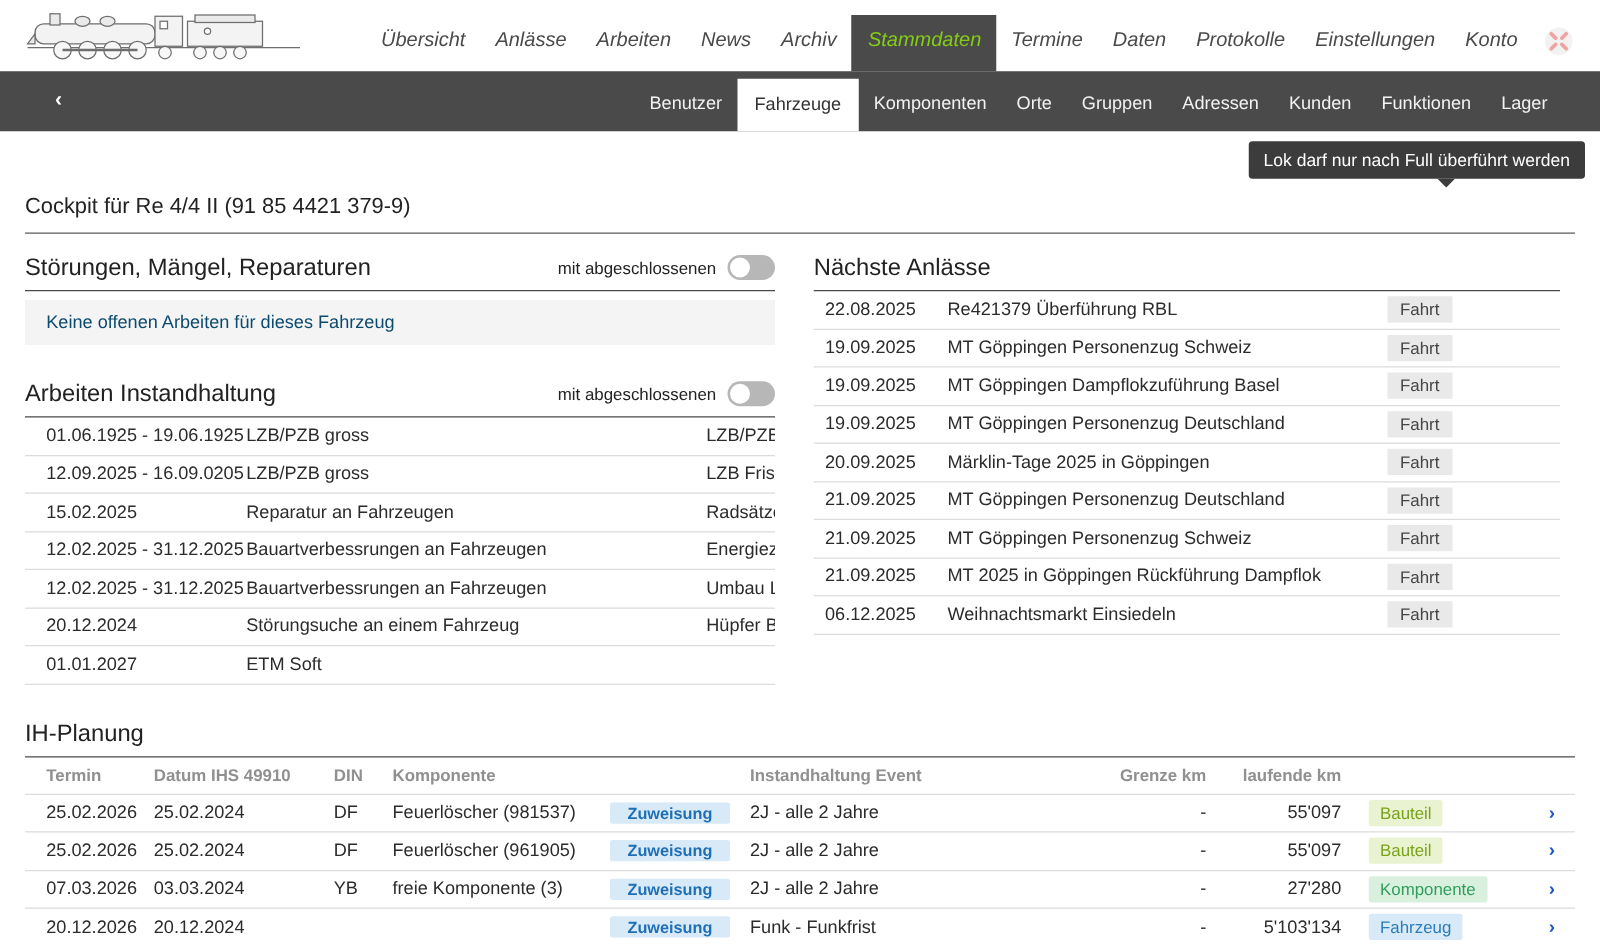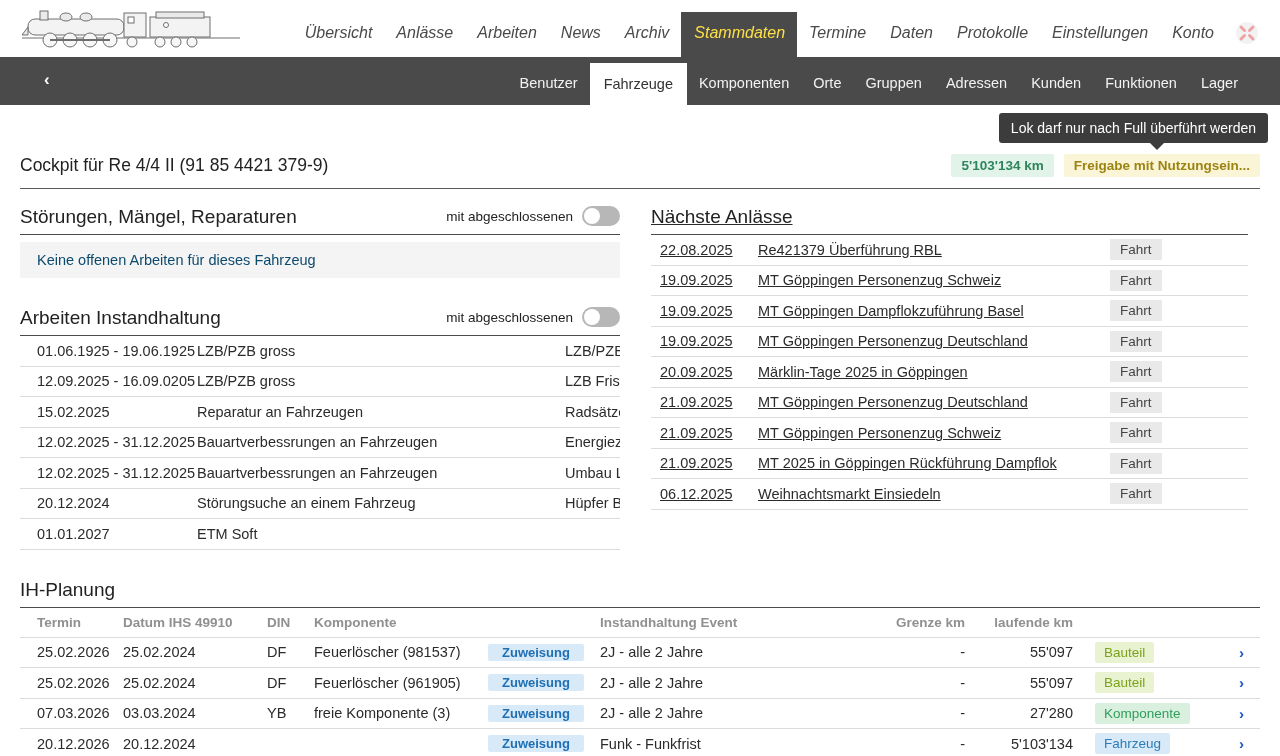--- a/index.html
+++ b/index.html
@@ -4,21 +4,21 @@
 <style>
   * { margin:0; padding:0; box-sizing:border-box; }
   html,body { width:1280px; height:756px; overflow:hidden; background:#fff;
               font-family:"Liberation Sans", sans-serif; color:#2b2b2b; }
 
   
   .top-header { height:57px; background:#fff; display:flex; align-items:flex-end; position:relative; }
   .logo { position:absolute; left:20px; top:7px; width:222px; height:43px; }
   .main-nav { margin-left:auto; display:flex; align-items:flex-end; height:57px; padding-right:14px; }
   .main-nav .nav-item { padding:12px 12px 15px; font-size:16px; color:#4a4a4a; cursor:pointer; white-space:nowrap;font-style:italic; }
-  .main-nav .nav-item.active { background:#4a4a4a; color:#fde047;padding-left:13px; }
+  .main-nav .nav-item.active { background:#4a4a4a; color:#84cc16;padding-left:13px; }
   .fs-icon { width:26px; height:26px; margin:0 6px 11px 8px; cursor:pointer; }
 
   
   .subnav { height:48px; background:#4a4a4a; display:flex; align-items:flex-end; position:relative; }
   .back-btn { position:absolute; left:36px; top:13px; color:#fff; font-size:17px; font-weight:bold; cursor:pointer; padding:0 8px; }
   .subnav-items { margin-left:auto; display:flex; align-items:flex-end; padding-right:30px; }
   .subnav .nav-item { padding:14px 12px; font-size:14.5px; color:#f2f2f2; cursor:pointer; white-space:nowrap; }
   .subnav .nav-item.active { background:#fff; color:#333; padding:13px 14px; margin-top:7px; }
 
   
@@ -33,21 +33,21 @@
   .page-title { font-size:17.5px; color:#222; font-weight:normal; }
   .title-badges { display:flex; gap:10px; }
   .badge-km { background:var(--badge-km-bg,#e2f3e9); color:var(--badge-km-text,#2f855a);
               font-size:13.5px; font-weight:bold; padding:4px 10px; border-radius:2px; }
   .badge-release { background:var(--badge-release-bg,#fbf5d7); color:var(--badge-release-text,#9c8412);
               font-size:13.5px; font-weight:bold; padding:4px 10px; border-radius:2px; cursor:pointer; }
   .title-hr { border:none; border-top:1px solid #5a5a5a; margin-top:11px; }
 
   .columns { display:flex; gap:31px; margin-top:17px; }
   .col-left  { width:600px; }
-  .col-right { width:597px;text-decoration:underline; }
+  .col-right { width:597px; }
 
   .section-head { display:flex; justify-content:space-between; align-items:flex-end;
                   border-bottom:1px solid #4a4a4a; padding-bottom:6px; }
   .section-title { font-size:19px; color:#222; font-weight:normal; }
   .toggle-group { display:flex; align-items:center; gap:9px; padding-bottom:2px; }
   .toggle-label { font-size:13.5px; color:#222; }
   .toggle { width:38px; height:20px; border-radius:10px; background:#b7b7b7; position:relative; cursor:pointer; }
   .toggle:after { content:""; position:absolute; left:2px; top:2px; width:16px; height:16px;
                   border-radius:50%; background:#fff; }
 
@@ -173,24 +173,20 @@
 
   </div>
 </div>
 
 <div class="tooltip">Lok darf nur nach Full überführt werden</div>
 
 <div class="content">
 
   <div class="title-row">
     <h1 class="page-title">Cockpit für Re 4/4 II (91 85 4421 379-9)</h1>
-    <div class="title-badges">
-      <span class="badge-km">5'103'134 km</span>
-      <span class="badge-release">Freigabe mit Nutzungsein...</span>
-    </div>
   </div>
   <hr class="title-hr">
 
   <div class="columns">
 
     <div class="col-left">
       <div class="section-head">
         <h2 class="section-title">Störungen, Mängel, Reparaturen</h2>
         <div class="toggle-group">
           <span class="toggle-label">mit abgeschlossenen</span>

